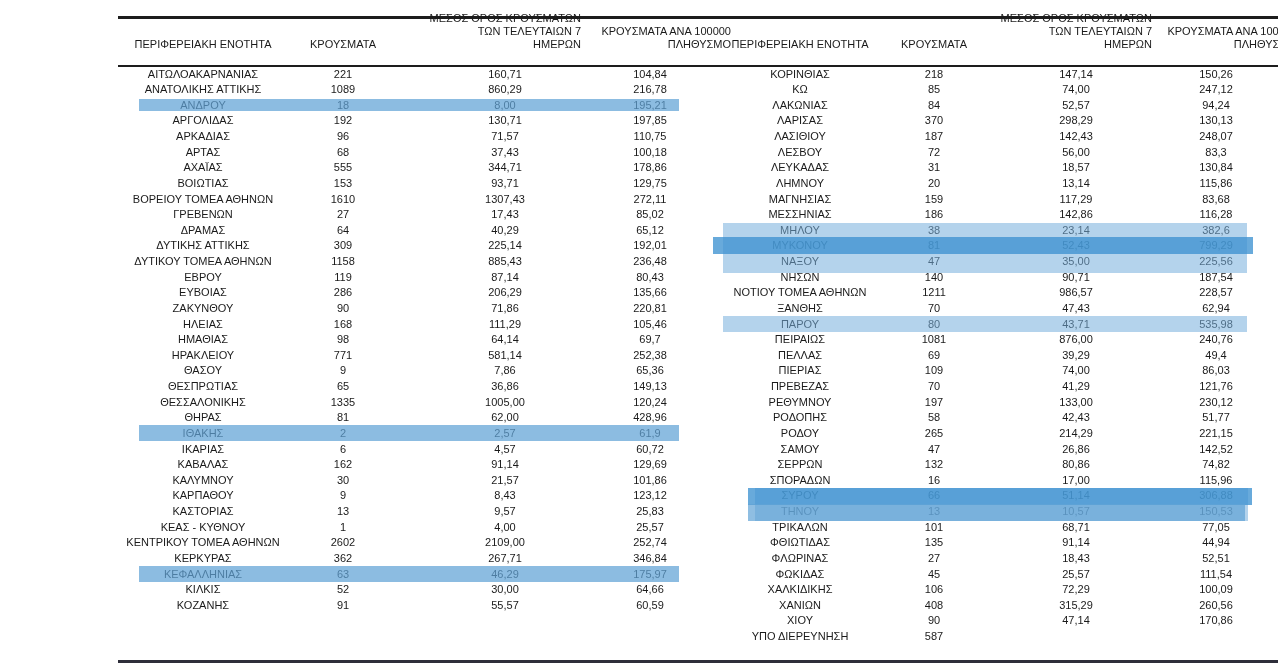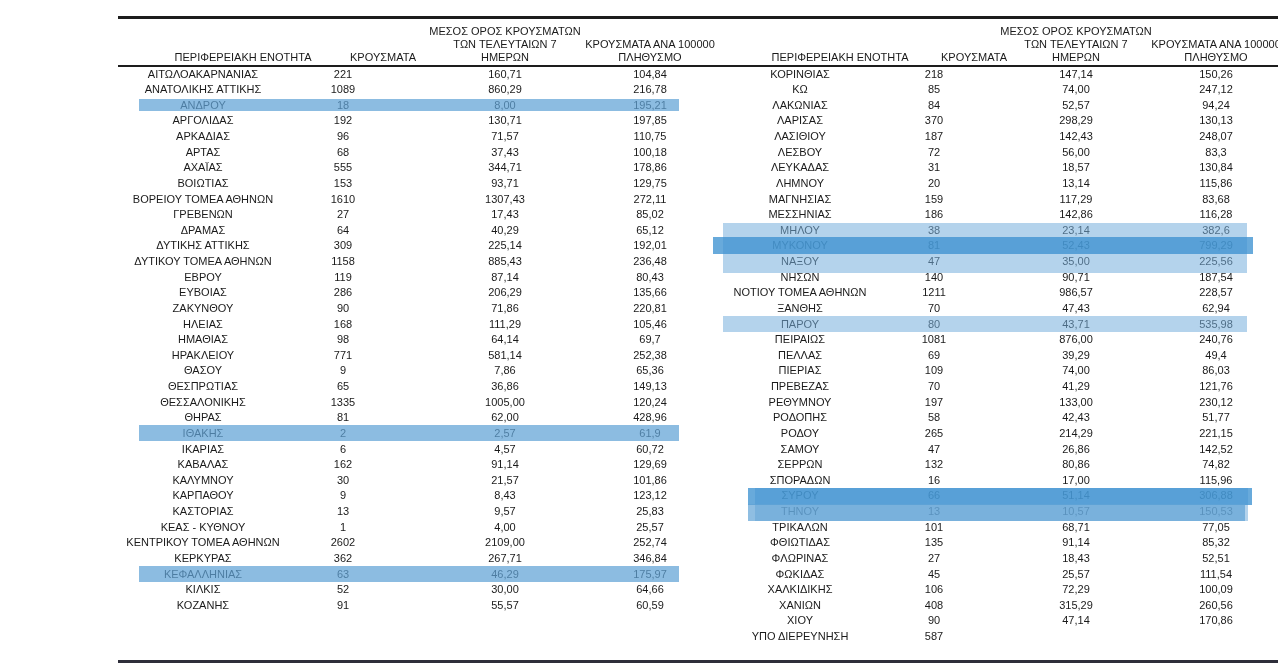--- a/index.html
+++ b/index.html
@@ -15,24 +15,24 @@
   table.tbl{
     position:absolute;top:19px;border-collapse:collapse;table-layout:fixed;
     font-size:11px;color:#1a1a1a;
   }
   table.tbl th{position:relative;height:47.5px;padding:0;font-weight:400;}
   table.tbl td{
     text-align:center;height:15.62px;line-height:15.62px;padding:0;
     white-space:nowrap;overflow:visible;
   }
   .hd{
-    position:absolute;bottom:3px;left:50%;transform:translateX(-50%);
-    text-align:center;line-height:12.8px;font-size:11px;white-space:normal;
+    position:absolute;bottom:16px;left:50%;transform:translateX(-50%);
+    text-align:right;line-height:12.8px;font-size:11px;white-space:normal;
   }
-  .hd.one{white-space:nowrap;width:auto;margin-left:40px;}
+  .hd.one{white-space:nowrap;width:auto;}
   .hd.w3{width:152px;}
   .hd.w4{width:162px;}
   #highlight-layer .hl{position:absolute;pointer-events:none;}
 </style>
 </head>
 <body>
 
 <div>
 
   <div class="line top"></div>
@@ -477,21 +477,21 @@
         <tr>
           <td>ΤΡΙΚΑΛΩΝ</td>
           <td>101</td>
           <td>68,71</td>
           <td>77,05</td>
         </tr>
         <tr>
           <td>ΦΘΙΩΤΙΔΑΣ</td>
           <td>135</td>
           <td>91,14</td>
-          <td>85,32</td>
+          <td>44,94</td>
         </tr>
         <tr>
           <td>ΦΛΩΡΙΝΑΣ</td>
           <td>27</td>
           <td>18,43</td>
           <td>52,51</td>
         </tr>
         <tr>
           <td>ΦΩΚΙΔΑΣ</td>
           <td>45</td>

